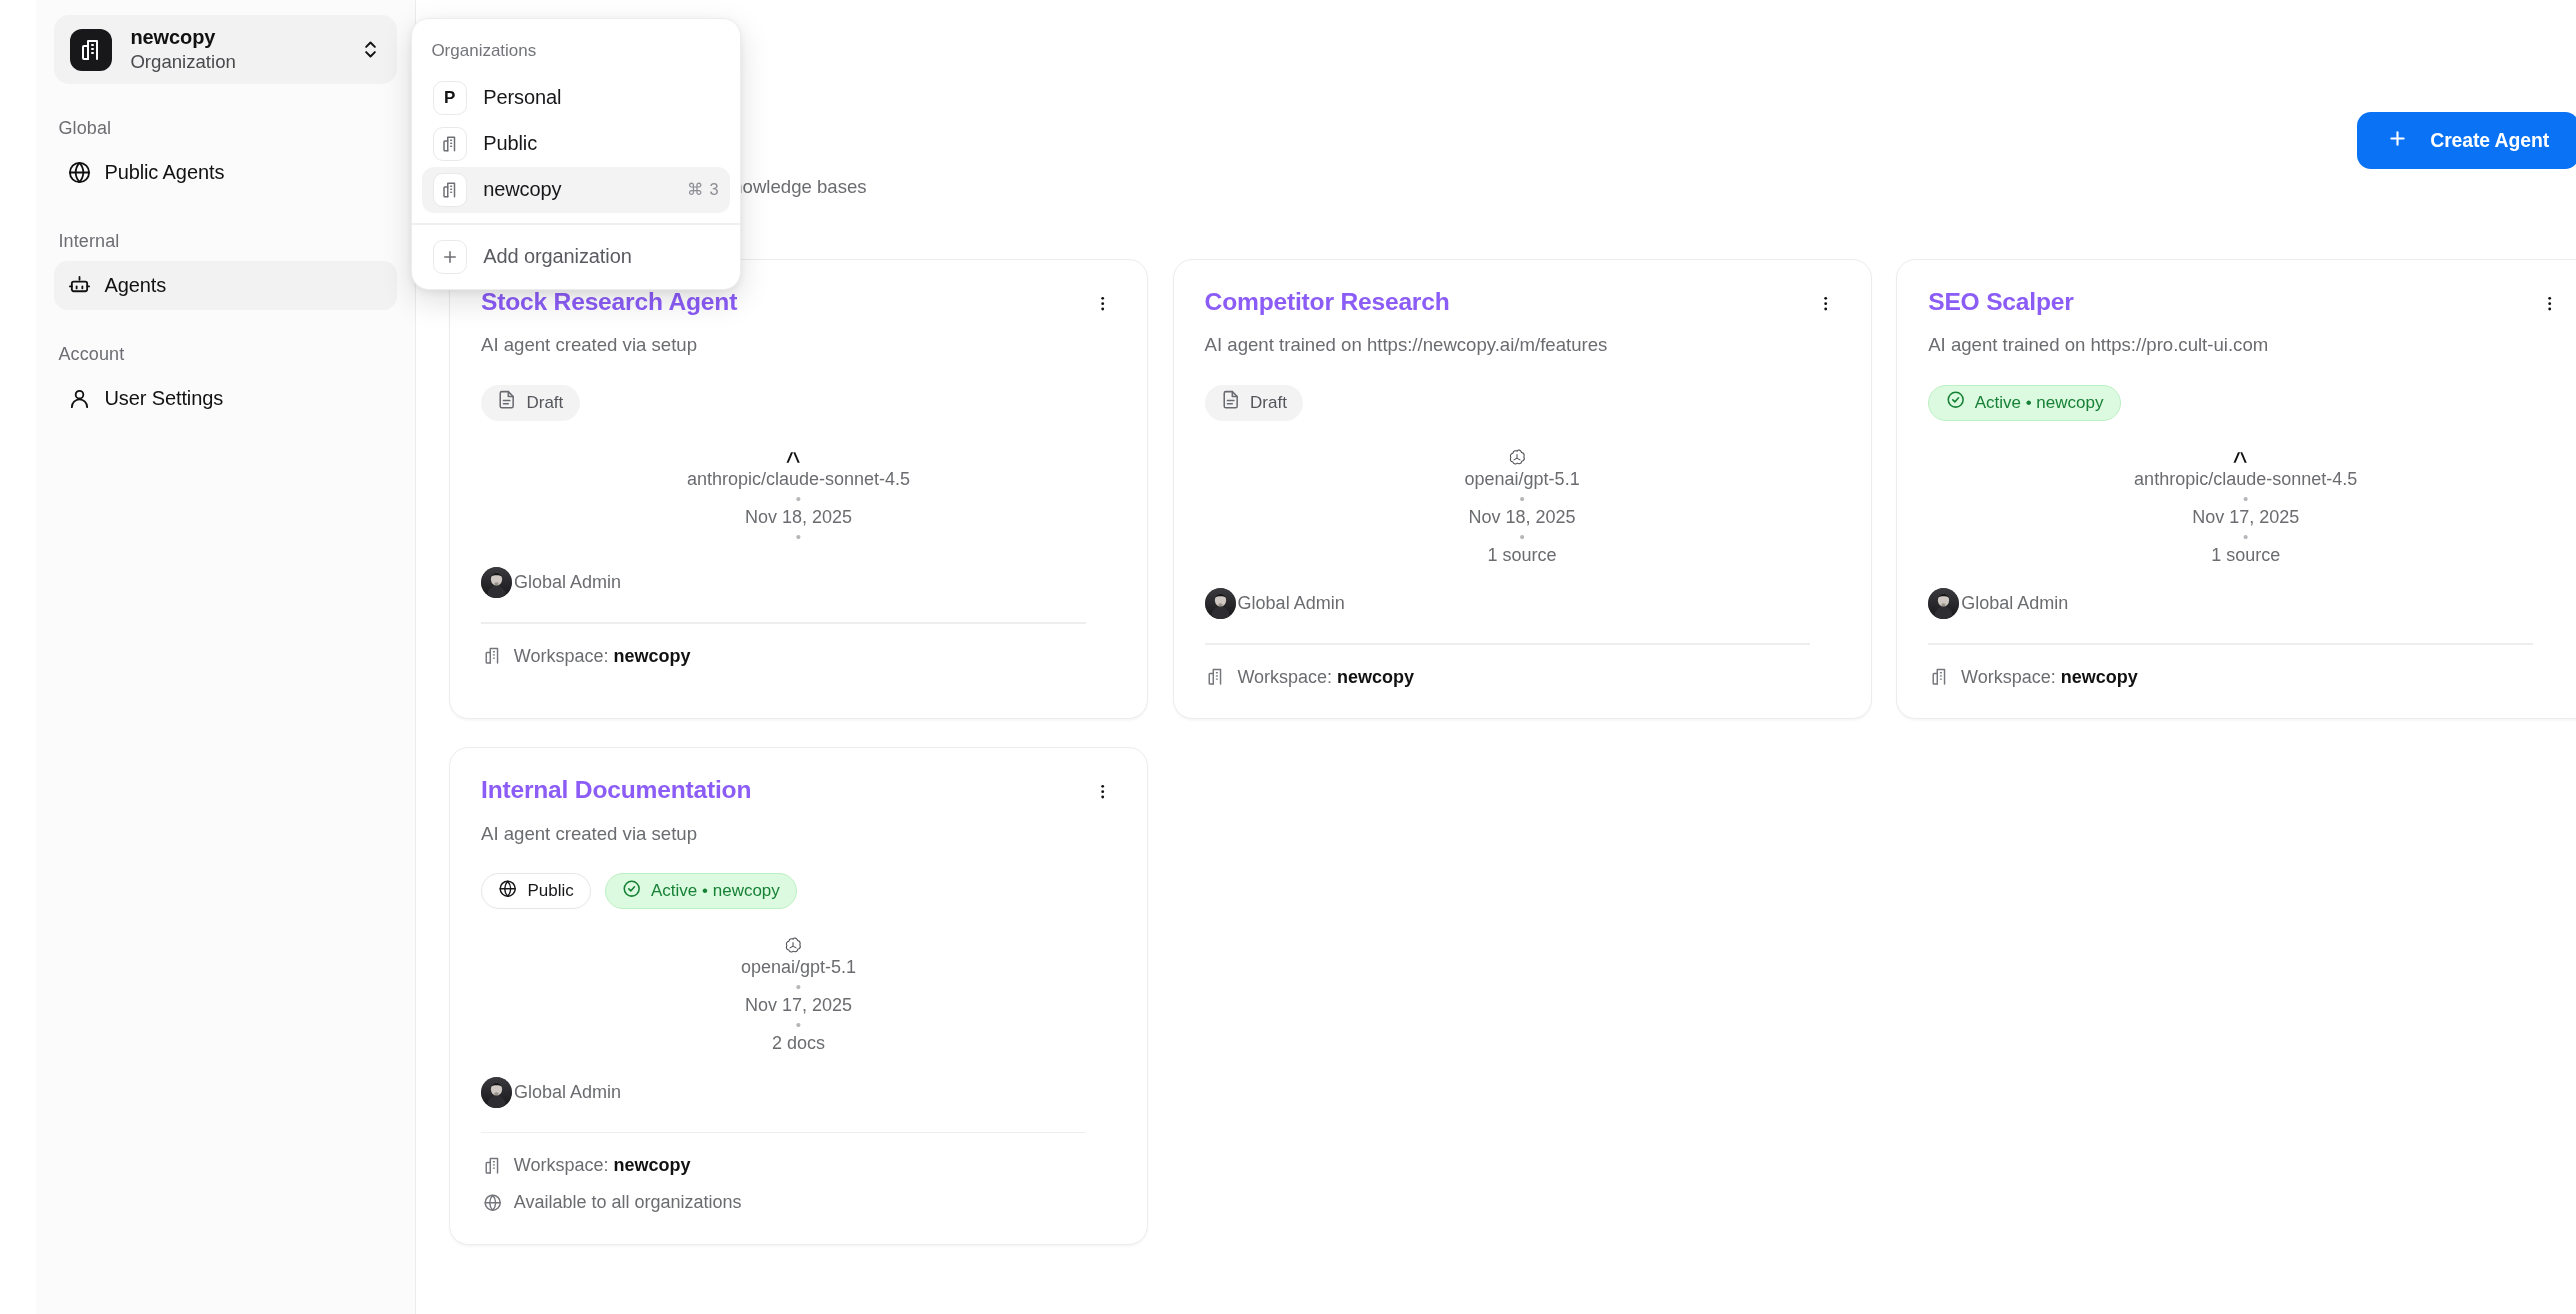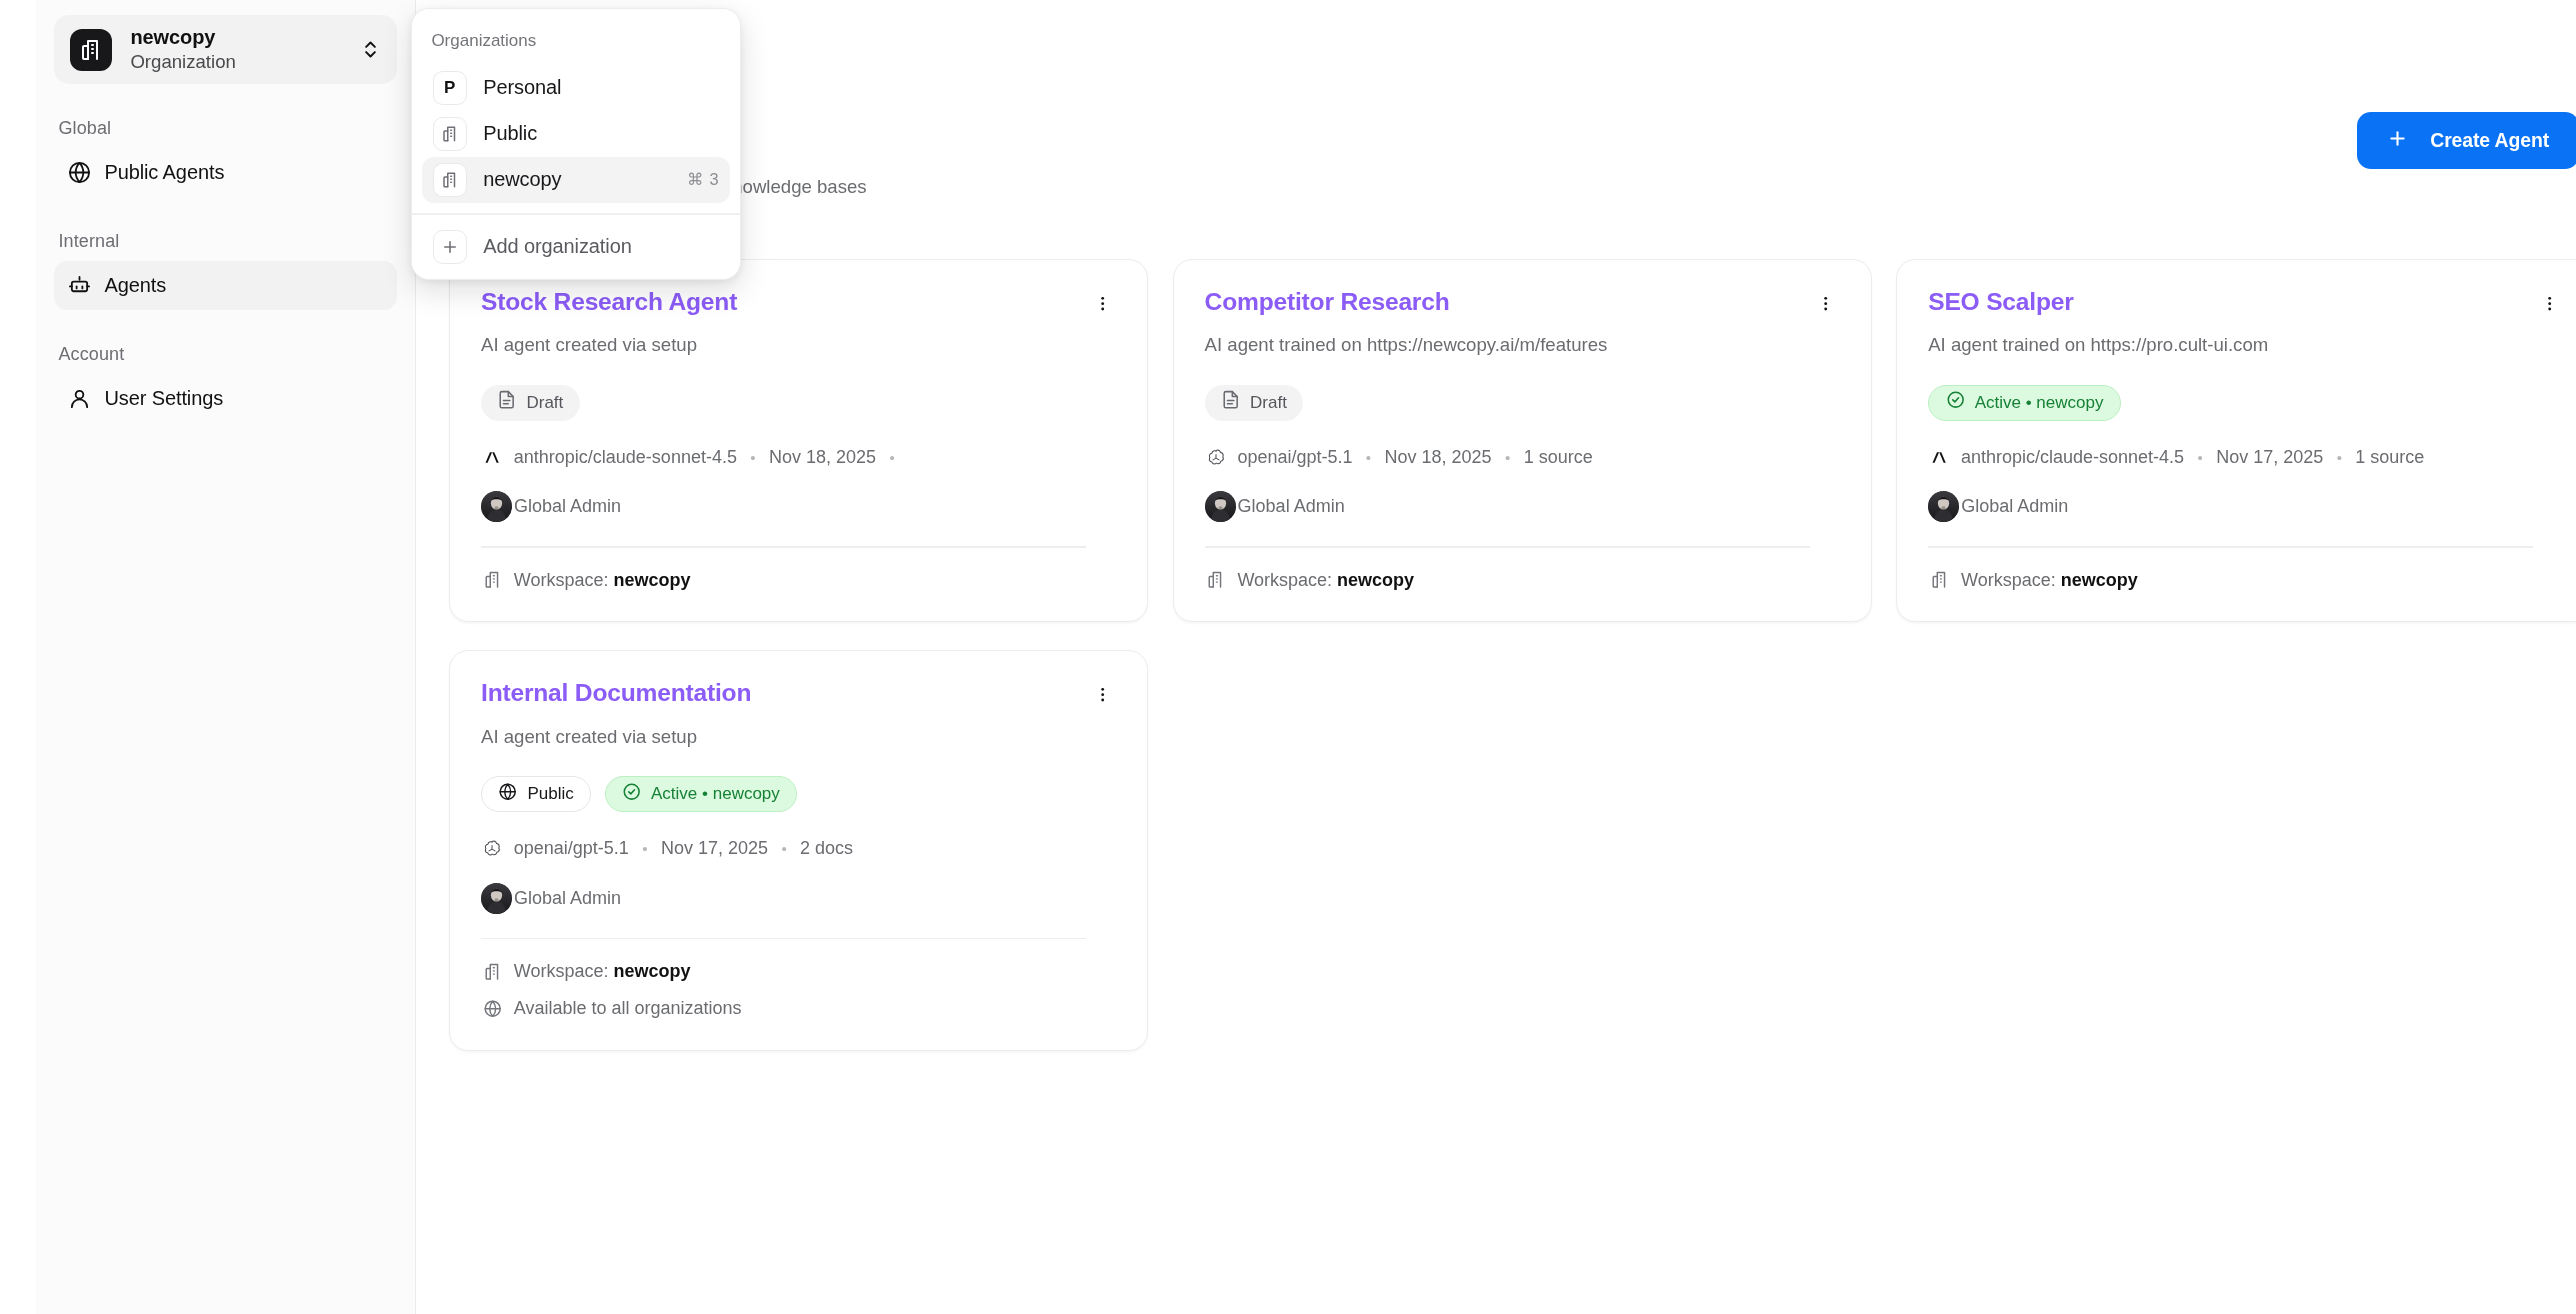--- a/index.html
+++ b/index.html
@@ -124,20 +124,21 @@
     font-size: 17px; font-weight: 500; white-space: nowrap;
   }
   .badge.draft { background: #f3f3f4; color: #55565b; }
   .badge.active { background: #dcfadf; border: 1.5px solid #bbf0c3; color: #168036; }
   .badge.public { background: #ffffff; border: 1.5px solid #e6e6e7; color: #18181b; }
 
   .meta-row {
     display: flex; align-items: center; gap: 0;
     margin-top: 26px; font-size: 18px; color: #6b6c70;
     white-space: nowrap;
+    flex-direction: column;
   }
   .meta-icon { width: 22.4px; height: 22.4px; flex: 0 0 22.4px; display:flex; align-items:center; justify-content:center; margin-right: 10.4px;}
   .meta-dot { color: #b6b7ba; padding: 0 13.4px; font-size: 15px; }
 
   .author-row {
     display: flex; align-items: center; gap: 2px; margin-top: 22.4px;
   }
   .avatar {
     width: 31px; height: 31px; border-radius: 50%;
     flex: 0 0 31px; overflow: hidden;
@@ -152,21 +153,21 @@
   }
   .footer-row {
     display: flex; align-items: center; margin-top: 21px;
     font-size: 18px; color: #6b6c70;
   }
   .footer-row + .footer-row { margin-top: 15px; }
   .footer-strong { color: #111112; font-weight: 700; }
 
   
   .dropdown {
-    position: absolute; left: 375px; top: 8px;
+    position: absolute; left: 375px; top: 18px;
     width: 330px;
     background: #ffffff;
     border: 1.5px solid #ededee;
     border-radius: 18px;
     box-shadow: 0 10.4px 31px rgba(16,18,22,0.13), 0 2.2px 7.5px rgba(16,18,22,0.06);
     padding: 12px 0 9px 0;
     z-index: 50;
   }
   .dd-label {
     font-size: 17px; color: #74757a; padding: 10.4px 19.4px 13.4px 19.4px;

